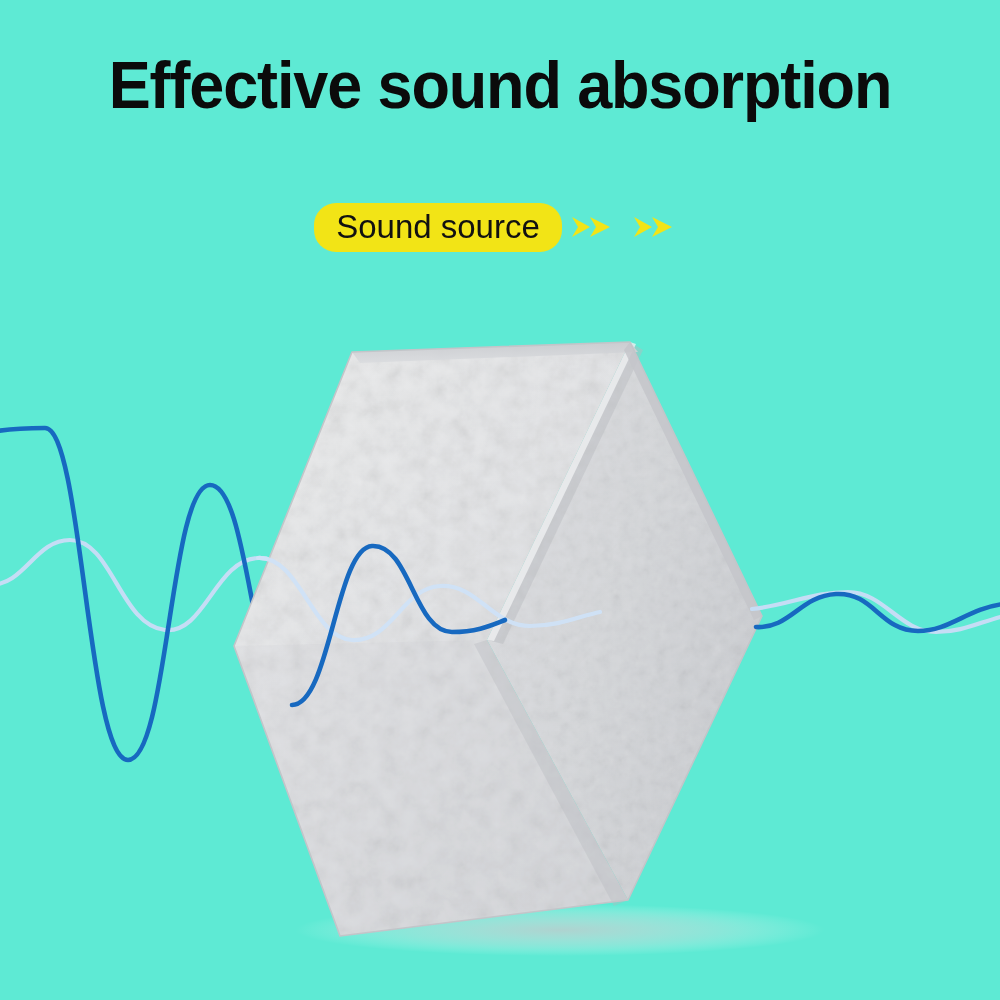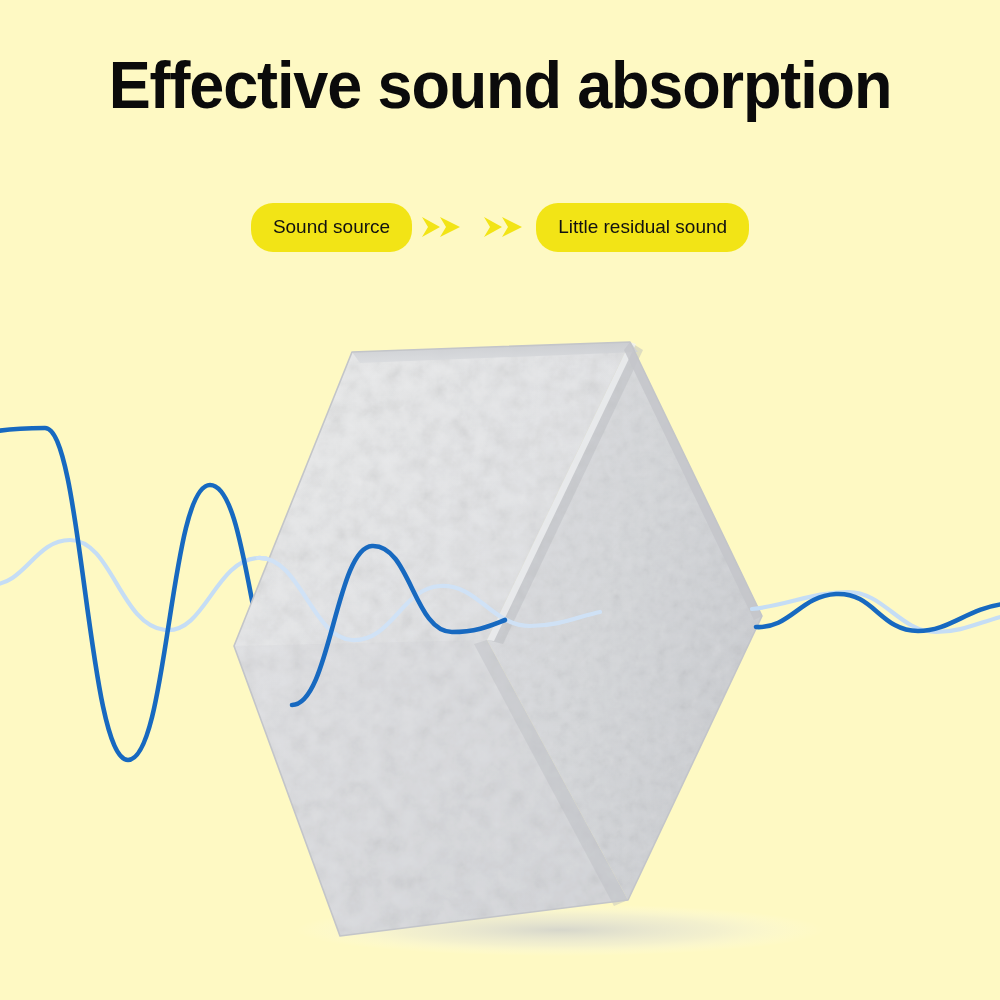--- a/index.html
+++ b/index.html
@@ -8,21 +8,21 @@
     padding: 0;
     background: #ffffff;
   }
   body {
     font-family: "Liberation Sans", sans-serif;
   }
   #stage {
     position: relative;
     width: 1000px;
     height: 1000px;
-    background: #fef9c3;
+    background: #5eead4;
     overflow: hidden;
   }
 
   
   #title {
     position: absolute;
     left: 0;
     top: 46px;
     width: 1000px;
     text-align: center;
@@ -53,21 +53,21 @@
     background: #f2e416;
     border-radius: 22px;
     height: 49px;
     display: flex;
     align-items: center;
     justify-content: center;
     padding: 15px 22px;
     box-sizing: border-box;
     color: #111111;
     font-family: "Liberation Sans", sans-serif;
-    font-size: 19px;
+    font-size: 33px;
     font-weight: normal;
     line-height: 42px;
     white-space: nowrap;
   }
   .arrow-sep {
     width: 62px;
     height: 42px;
     display: flex;
     align-items: center;
     justify-content: center;
@@ -210,19 +210,16 @@
     </div>
 
 
     <div class="arrow-sep">
       <svg width="46" height="26" viewBox="0 0 46 26">
         <path d="M 2 3 L 20 13 L 2 23 L 8 13 Z" fill="#f2e416"></path>
         <path d="M 20 3 L 40 13 L 20 23 L 26 13 Z" fill="#f2e416"></path>
       </svg>
     </div>
 
-    <div class="badge">
-      <span>Little residual sound</span>
-    </div>
 
   </div>
 
 </div>
 
 </body></html>

